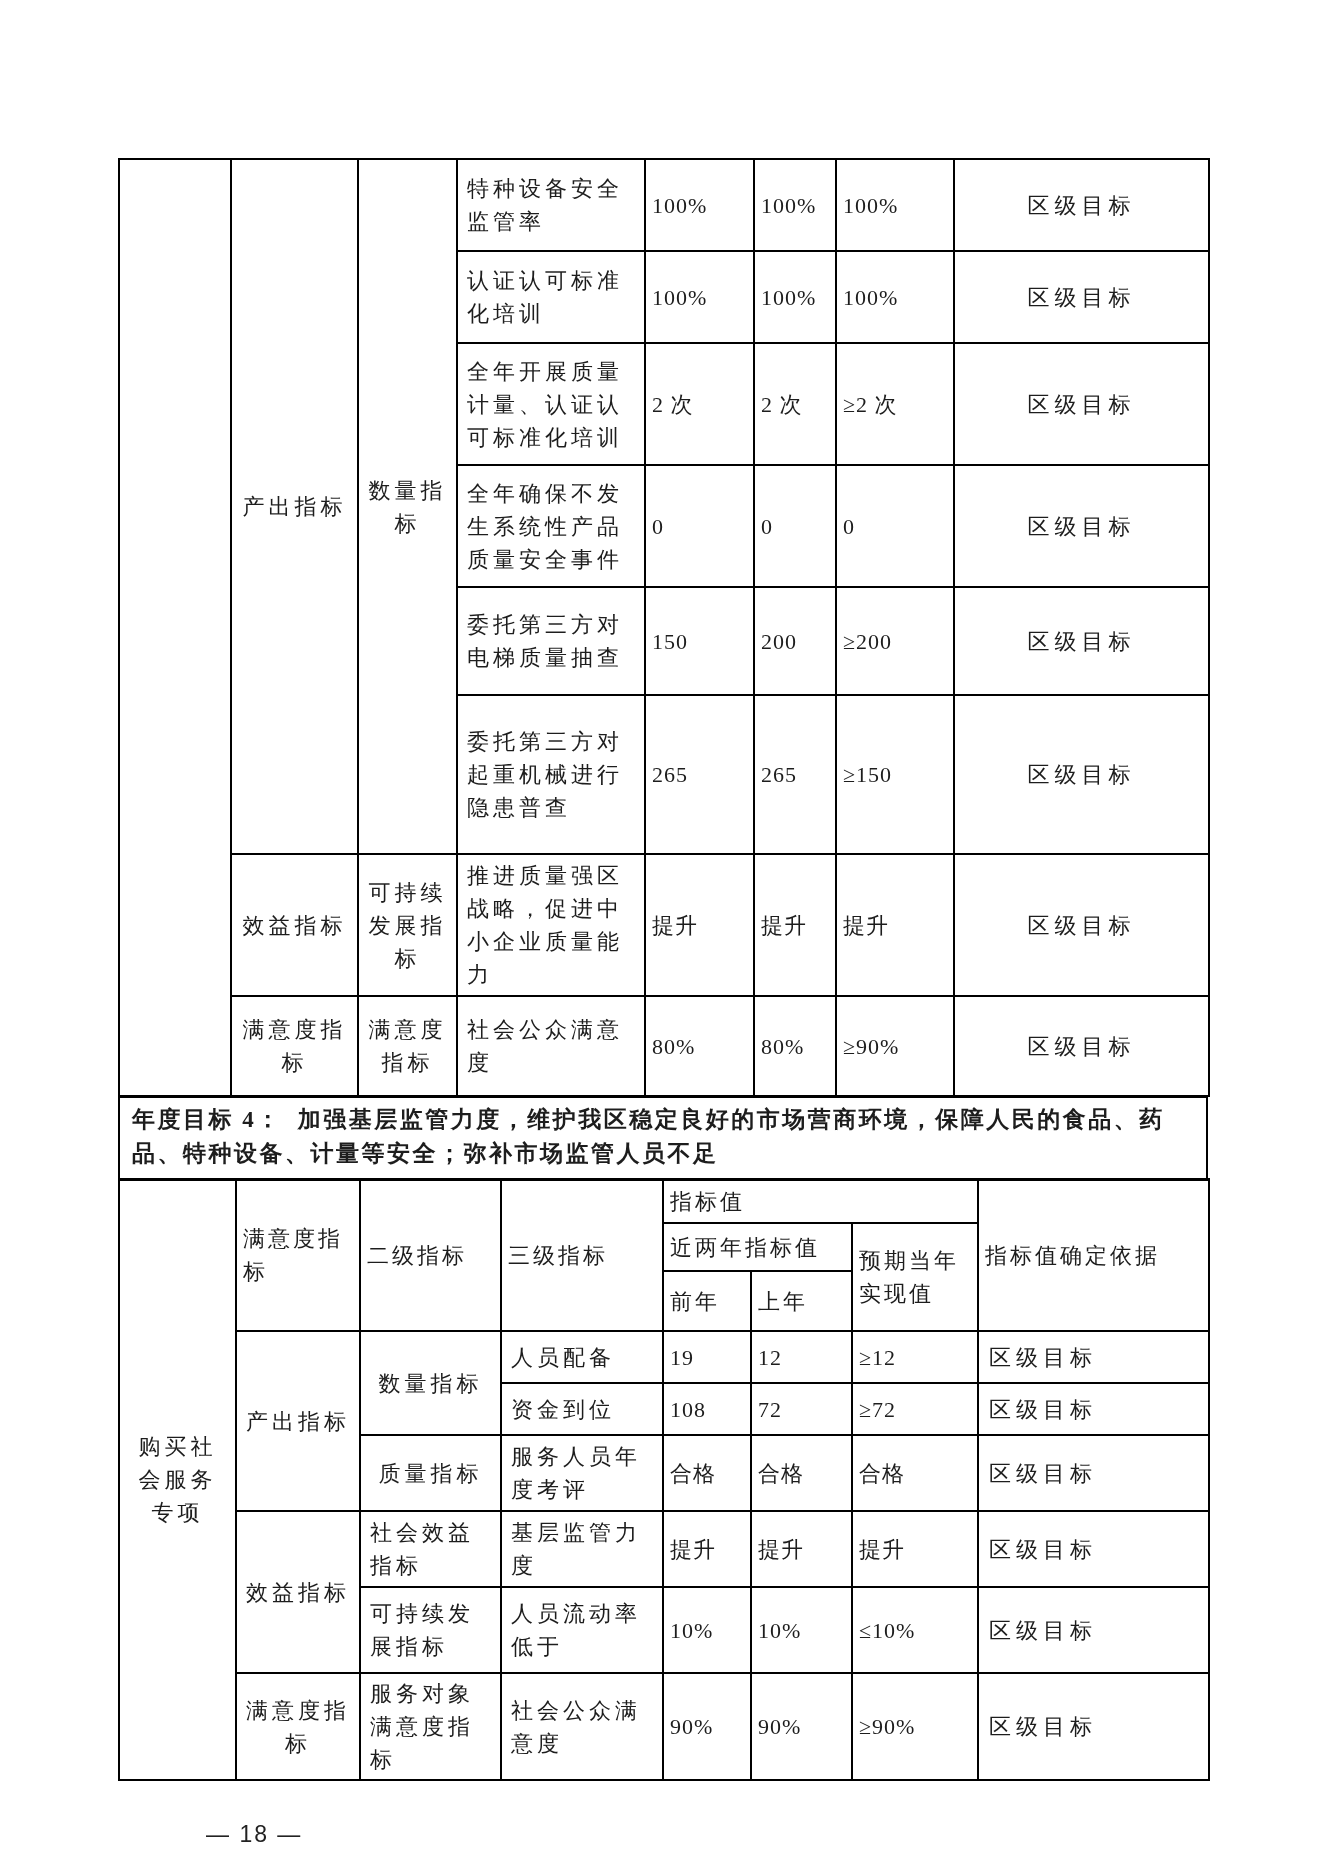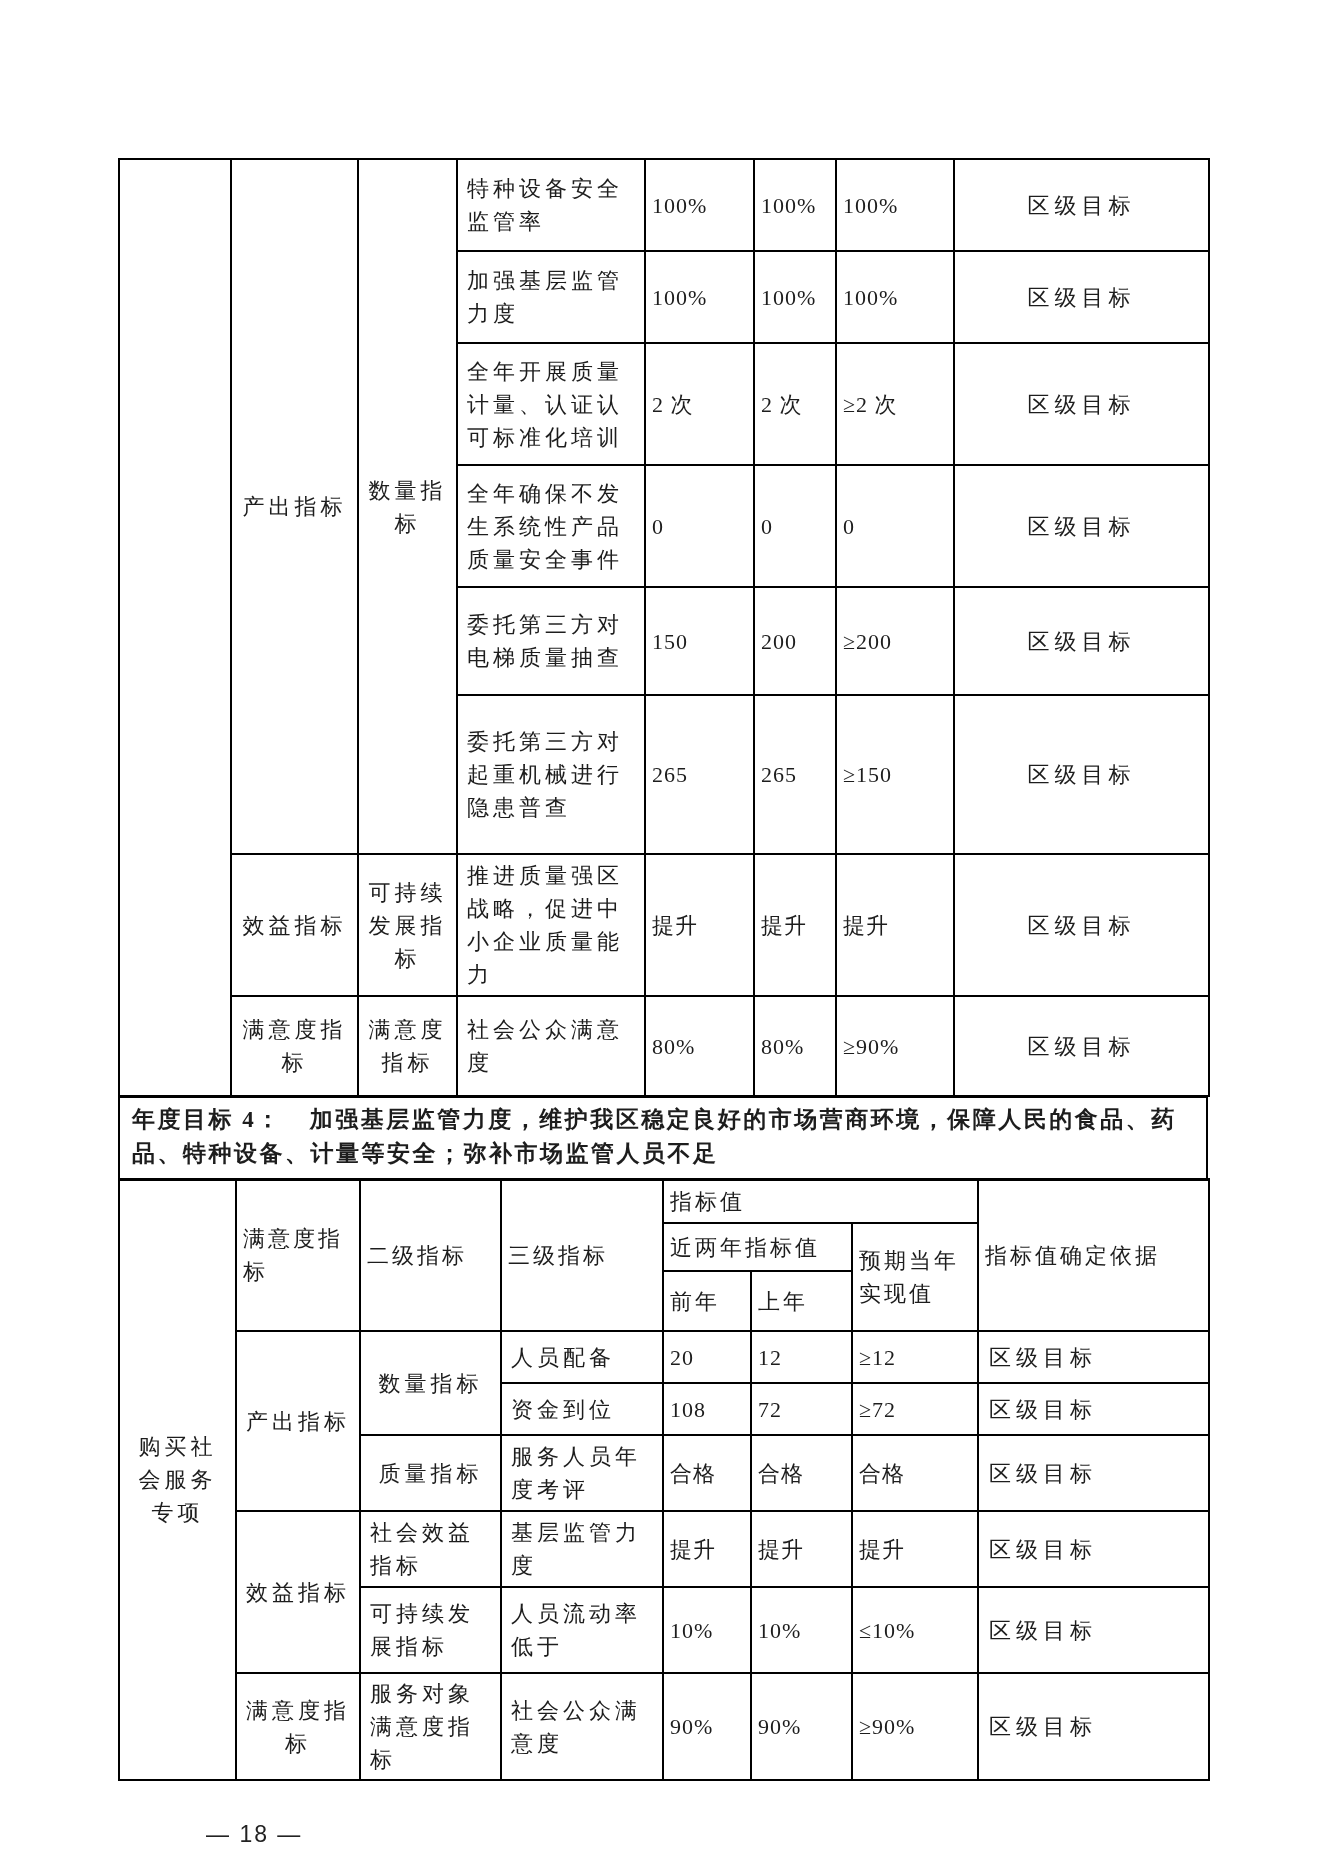--- a/index.html
+++ b/index.html
@@ -19,21 +19,21 @@
   .name{text-align:left;padding-left:9px;padding-right:3px;letter-spacing:4px;}
   .val{text-align:left;letter-spacing:1px;}
   .basisC{text-align:center;letter-spacing:5px;}
   .basisL{text-align:left;padding-left:10px;letter-spacing:5px;}
   .hdr{text-align:left;letter-spacing:3px;}
   .goal{
     margin-top:-2px;border:2px solid #000;border-top-width:3px;border-bottom-width:3px;
     font-weight:bold;font-size:23px;line-height:34px;letter-spacing:2.5px;
     padding:5px 12px 7px 12px;min-height:58px;box-sizing:border-box;
   }
-  .goal .lbl{margin-right:28px;}
+  .goal .lbl{margin-right:16px;}
   .t2{margin-top:-3px;}
   .pagenum{
     margin:40px 0 0 206px;font-size:23px;letter-spacing:2px;
     font-family:Liberation Sans, sans-serif;color:#222;
   }
 </style>
 </head>
 <body>
 
 <div class="sheet">
@@ -54,21 +54,21 @@
       <td rowspan="8"></td>
       <td rowspan="6" class="ctr">产出指标</td>
       <td rowspan="6" class="ctr">数量指标</td>
       <td class="name">特种设备安全监管率</td>
       <td class="val">100%</td>
       <td class="val">100%</td>
       <td class="val">100%</td>
       <td class="basisC">区级目标</td>
     </tr>
     <tr style="height:92px">
-      <td class="name">加强基层监管力度</td>
+      <td class="name">认证认可标准化培训</td>
       <td class="val">100%</td>
       <td class="val">100%</td>
       <td class="val">100%</td>
       <td class="basisC">区级目标</td>
     </tr>
     <tr style="height:122px">
       <td class="name">全年开展质量计量、认证认可标准化培训</td>
       <td class="val">2 次</td>
       <td class="val">2 次</td>
       <td class="val">≥2 次</td>
@@ -145,21 +145,21 @@
       <td rowspan="2" class="hdr">预期当年实现值</td>
     </tr>
     <tr style="height:60px">
       <td class="hdr">前年</td>
       <td class="hdr">上年</td>
     </tr>
     <tr style="height:52px">
       <td rowspan="3" class="ctr">产出指标</td>
       <td rowspan="2" class="ctr">数量指标</td>
       <td class="name">人员配备</td>
-      <td class="val">20</td>
+      <td class="val">19</td>
       <td class="val">12</td>
       <td class="val">≥12</td>
       <td class="basisL">区级目标</td>
     </tr>
     <tr style="height:52px">
       <td class="name">资金到位</td>
       <td class="val">108</td>
       <td class="val">72</td>
       <td class="val">≥72</td>
       <td class="basisL">区级目标</td>

